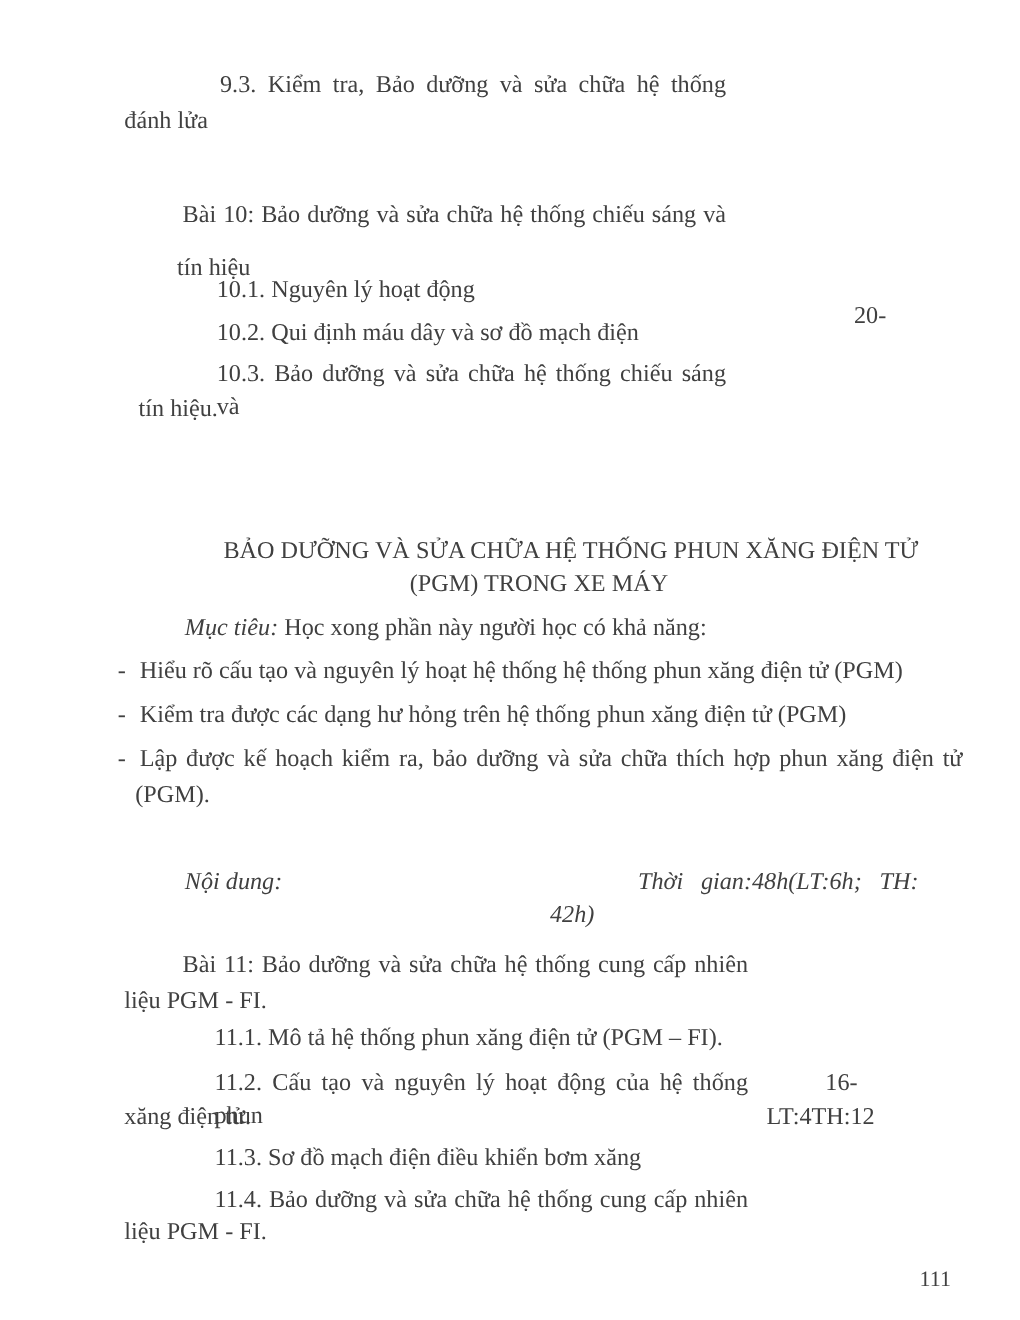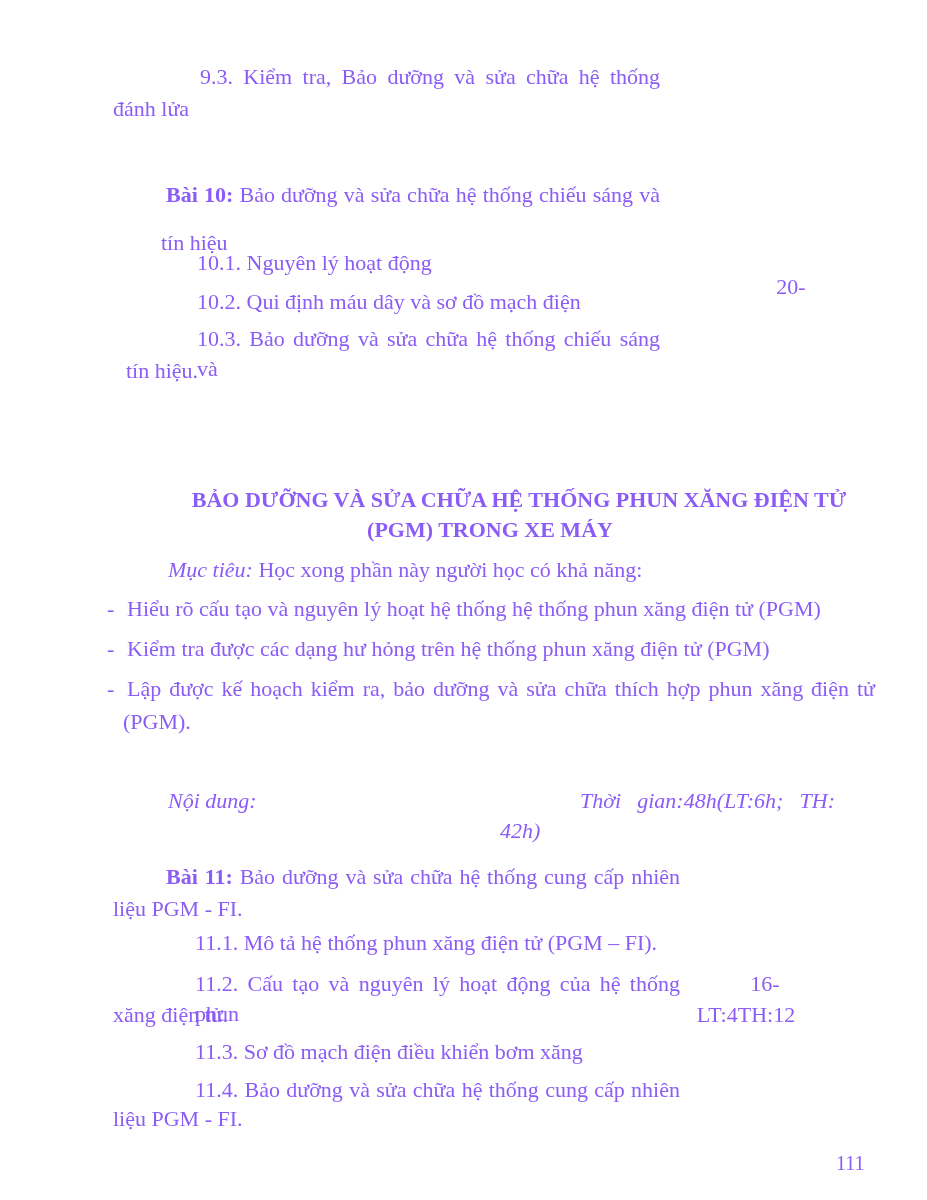--- a/index.html
+++ b/index.html
@@ -2,32 +2,32 @@
 <html><head>
 <meta charset="utf-8">
 <style>
   html,body{margin:0;padding:0;background:#e8e8e8;}
   .page{
     position:relative;
     width:927px;height:1200px;
     margin:0 auto;
     background:#ffffff;
     font-family:"Liberation Serif","DejaVu Serif",serif;
-    color:#8b5cf6;
+    color:#404040;
     overflow:hidden;
   }
   .t{
     position:absolute;
     font-size:22px;
     line-height:30px;
   }
   .nowrap{white-space:nowrap;}
   .stretch{text-align:justify;text-align-last:justify;}
   .center{text-align:center;}
-  .b{font-weight:bold;}
+  .b{font-weight:normal;}
   .i{font-style:italic;}
   .dash{display:inline-block;width:20px;}
   .pageno{font-size:20px;}
 </style>
 </head>
 <body>
 
 <div class="page">
 
   <div class="t stretch" style="left:200px;top:62px;width:460px;">9.3. Kiểm tra, Bảo dưỡng và sửa chữa hệ thống</div>

